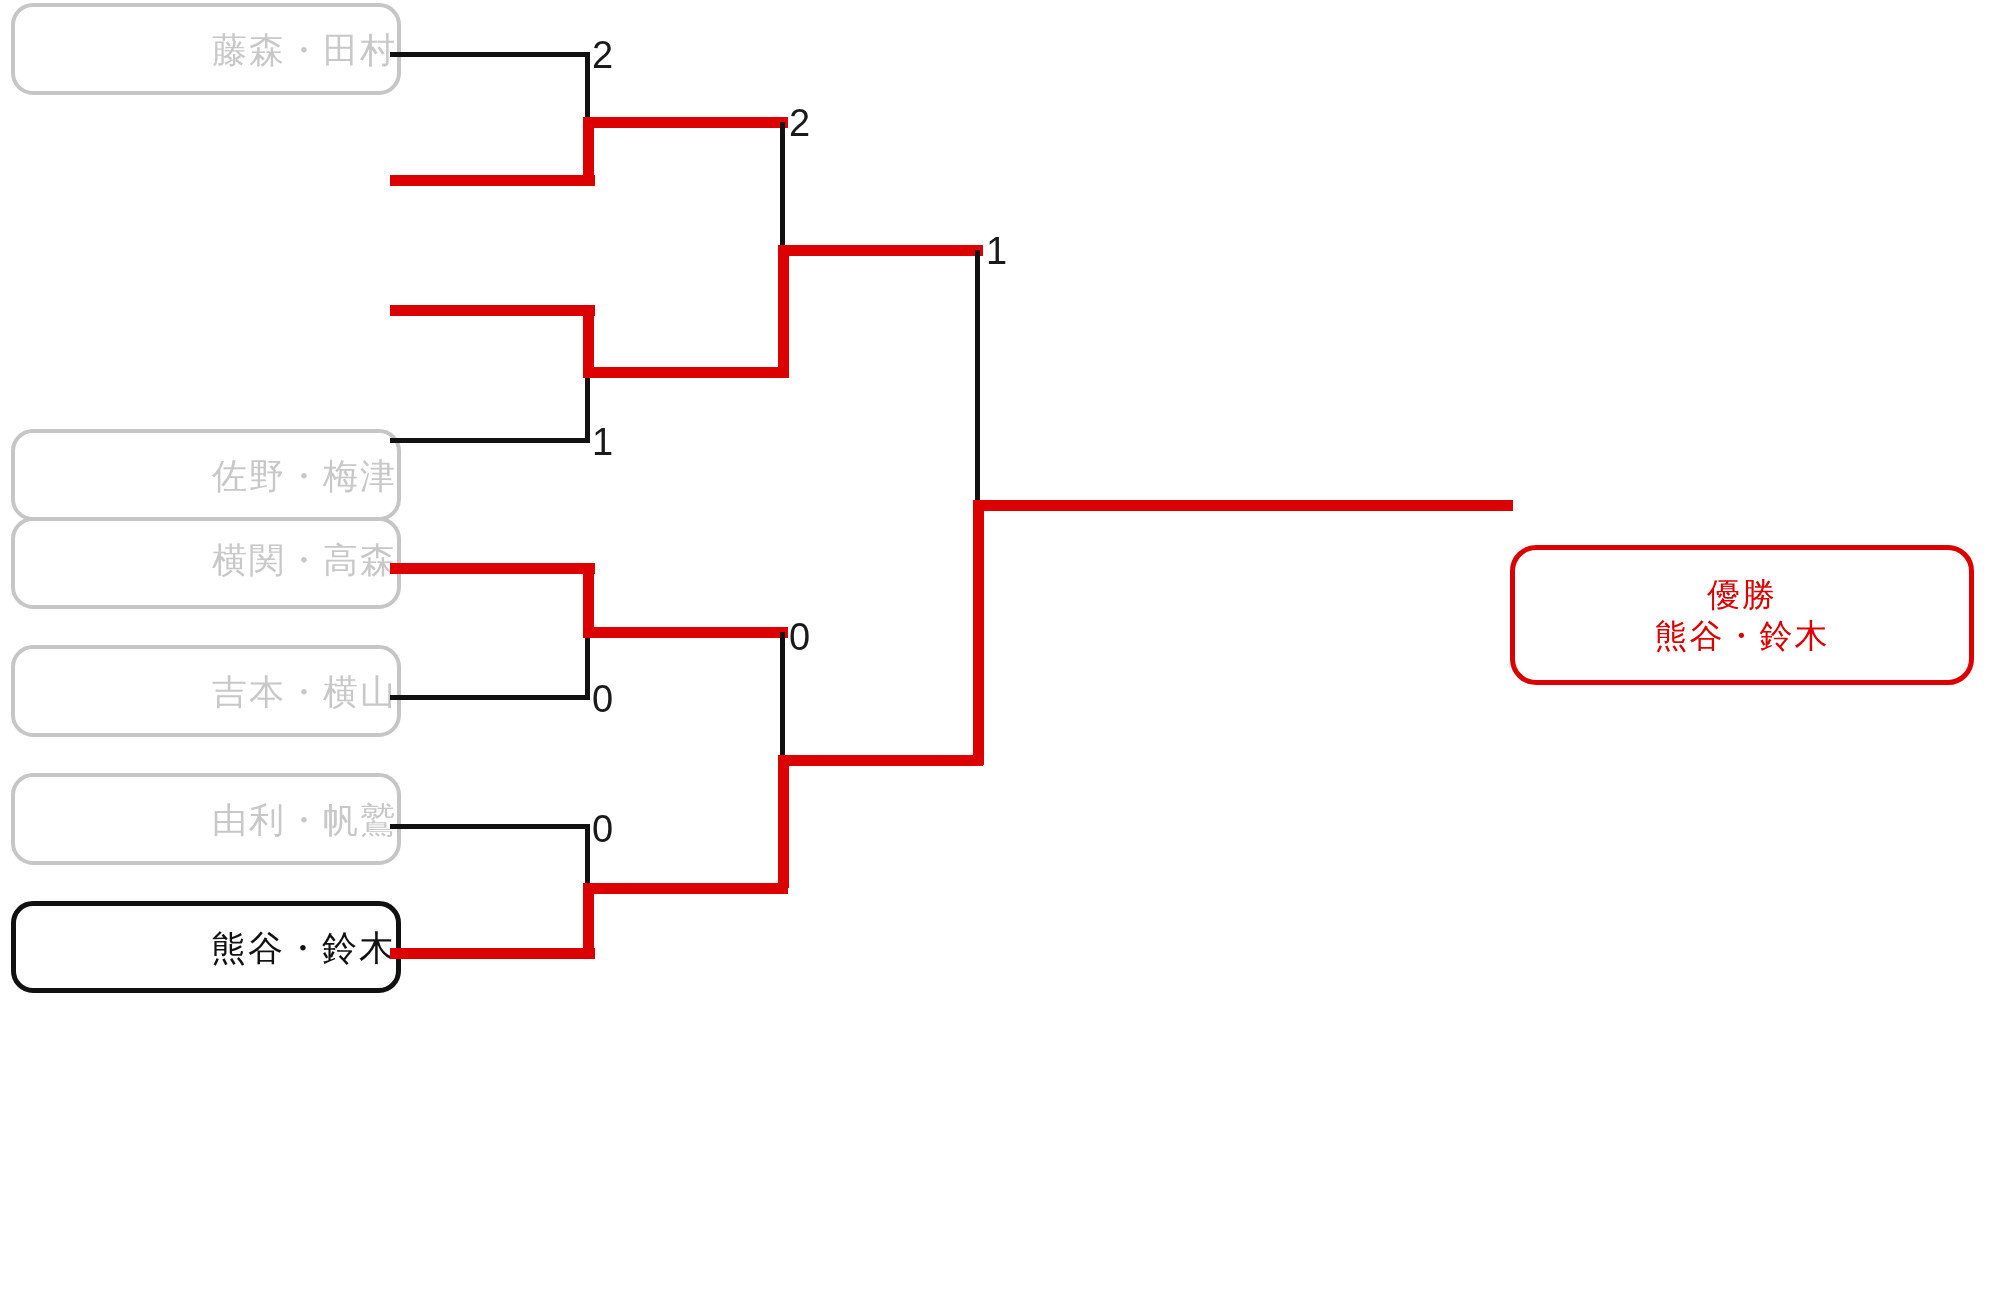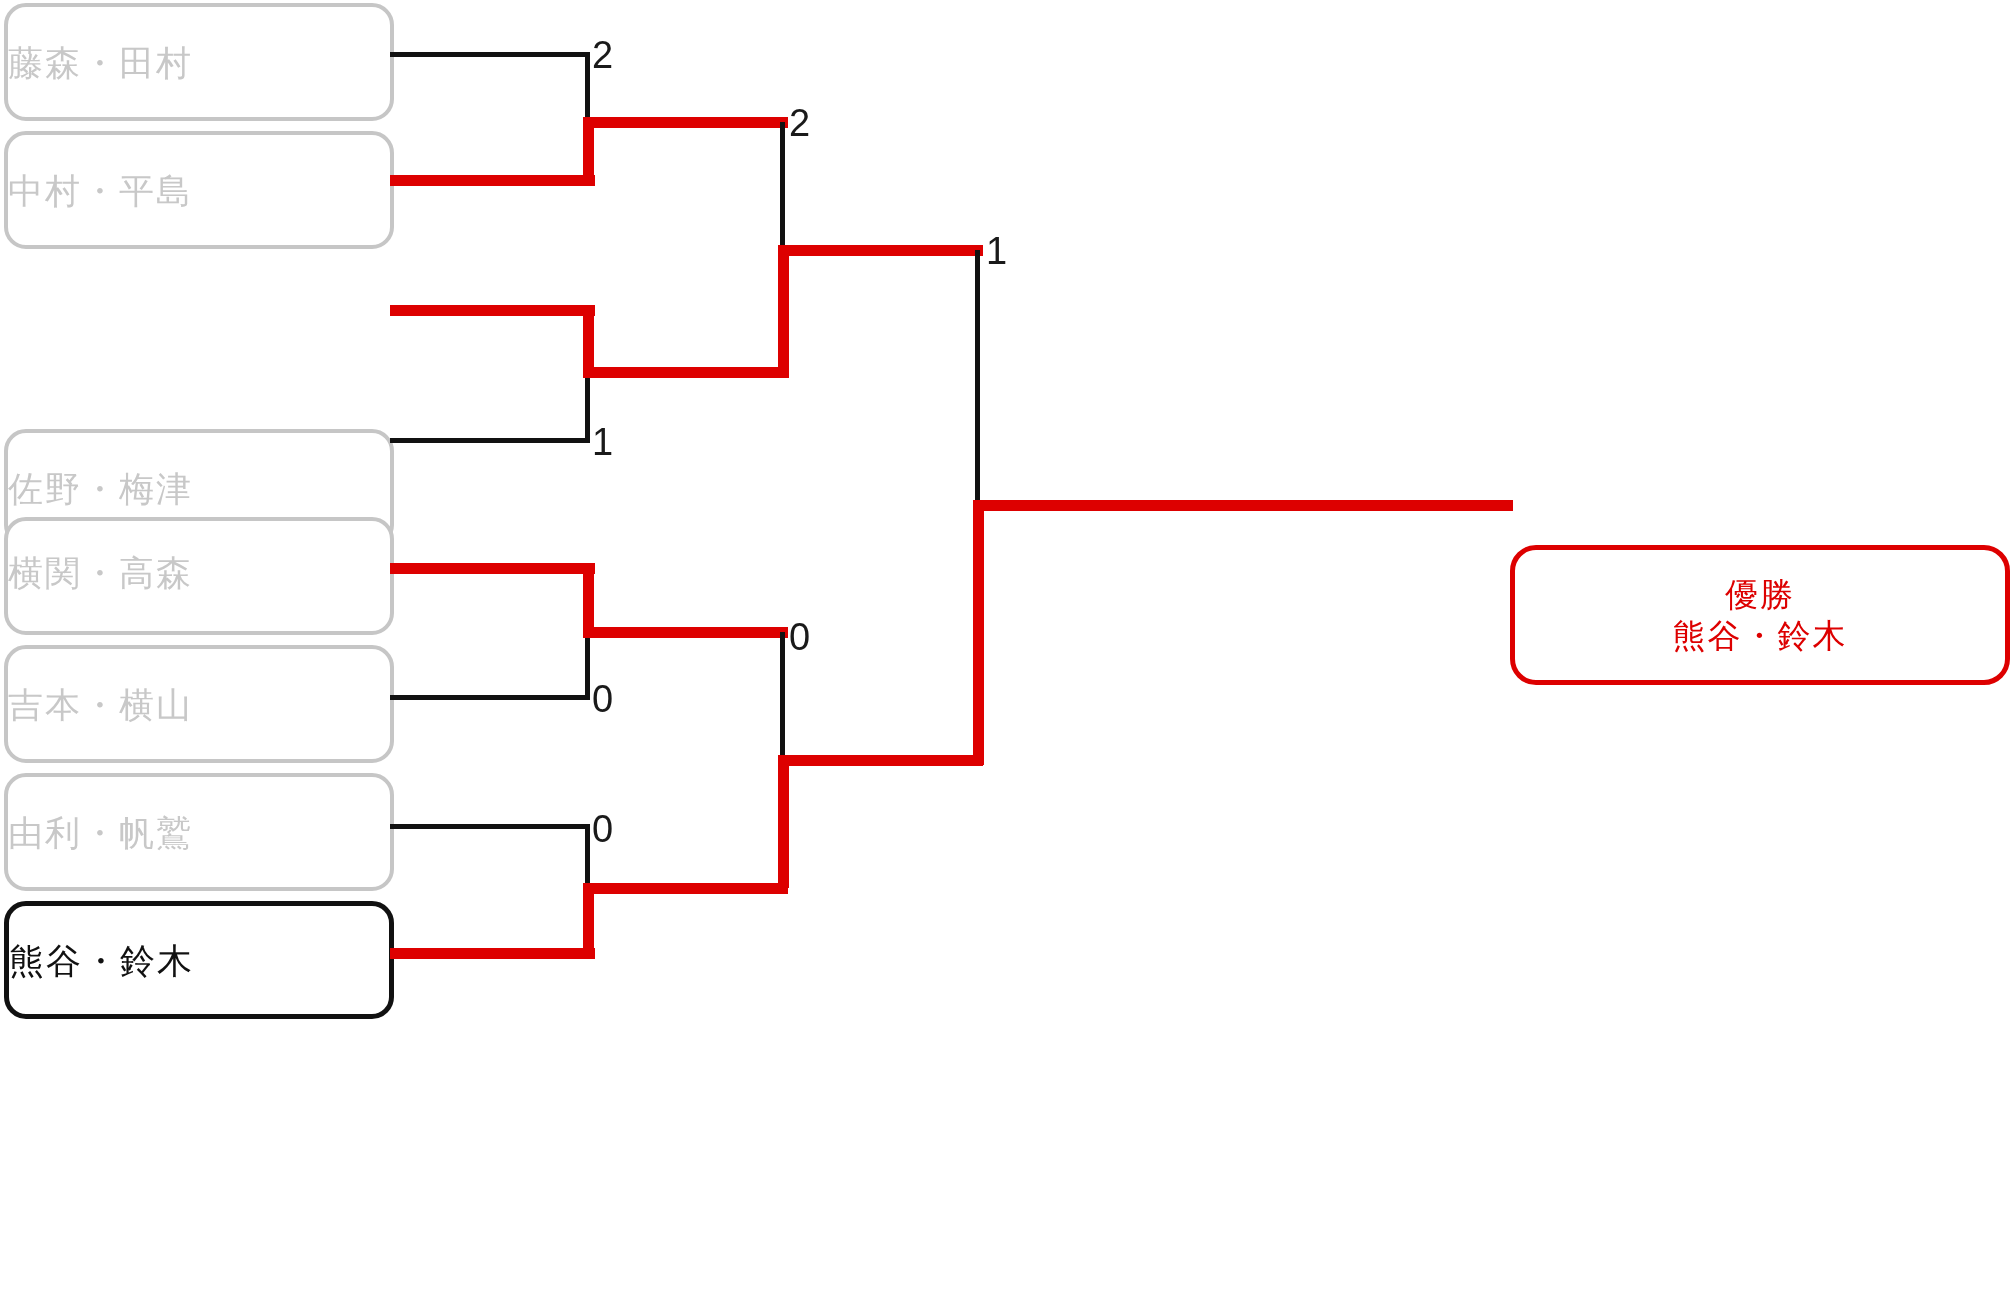--- a/index.html
+++ b/index.html
@@ -13,51 +13,51 @@
   #bracket-root {
     position: relative;
     width: 2014px;
     height: 1295px;
     background: #ffffff;
     overflow: hidden;
   }
   
   .team-box {
     position: absolute;
-    left: 4px;
+    left: 11px;
     width: 390px;
-    height: 118px;
+    height: 92px;
     box-sizing: border-box;
     border: 4px solid #c6c6c6;
     border-radius: 22px;
     background: #ffffff;
     display: flex;
     align-items: center;
-    justify-content: flex-start;
+    justify-content: flex-end;
   }
   .team-box .team-label {
     font-size: 35px;
     color: #c8c8c8;
     letter-spacing: 2px;
     line-height: 1;
     white-space: nowrap;
   }
   .team-box.highlight {
     border-color: #111111;
     border-width: 5px;
   }
   .team-box.highlight .team-label {
     color: #111111;
   }
   
   #champion-box {
     position: absolute;
     left: 1510px;
     top: 545px;
-    width: 500px;
+    width: 464px;
     height: 140px;
     box-sizing: border-box;
     border: 5px solid #dd0000;
     border-radius: 26px;
     background: #ffffff;
     display: flex;
     flex-direction: column;
     align-items: center;
     justify-content: center;
   }
@@ -85,23 +85,20 @@
     white-space: nowrap;
   }
 </style>
 </head>
 <body>
 
 <div id="bracket-root">
 
   <div class="team-box" style="top:3px;">
     <span class="team-label">藤森・田村</span>
-  </div>
-  <div class="team-box" style="top:131px;">
-    <span class="team-label">中村・平島</span>
   </div>
   <div class="team-box" style="top:388px;margin-top:41px;">
     <span class="team-label">佐野・梅津</span>
   </div>
   <div class="team-box" style="top:517px;font-family:Liberation Mono, monospace;">
     <span class="team-label">横関・高森</span>
   </div>
   <div class="team-box" style="top:773px;">
     <span class="team-label">由利・帆鷲</span>
   </div>

